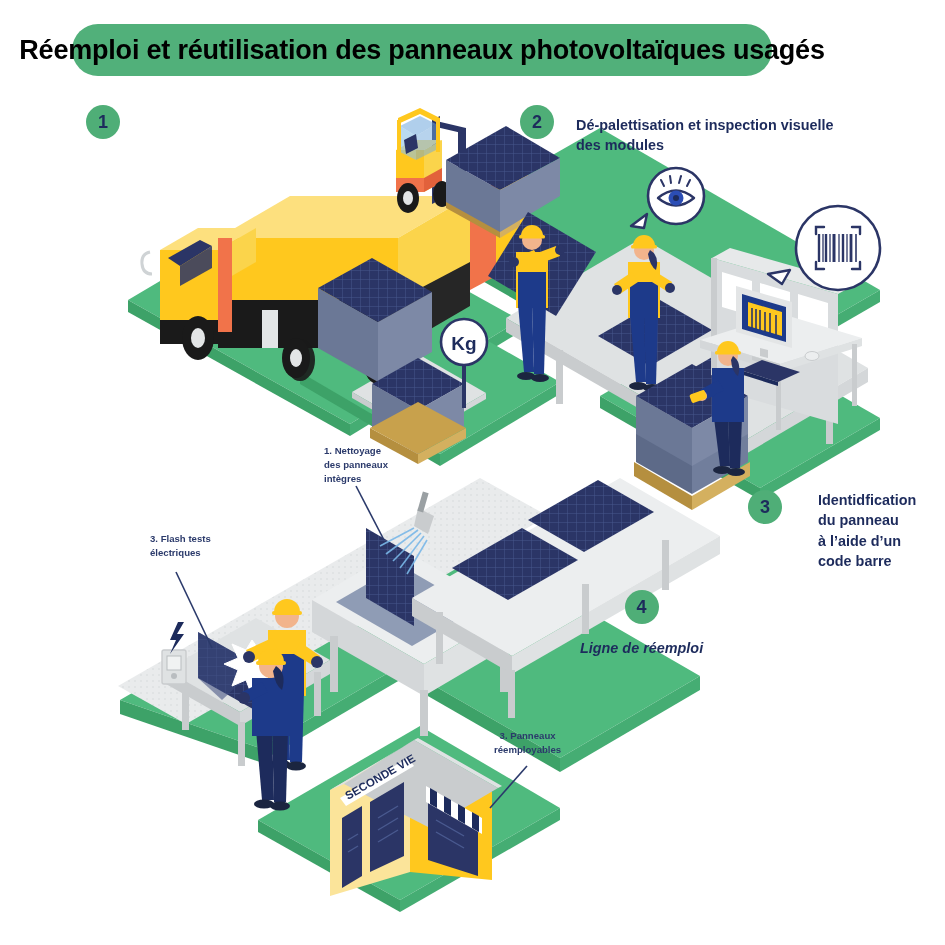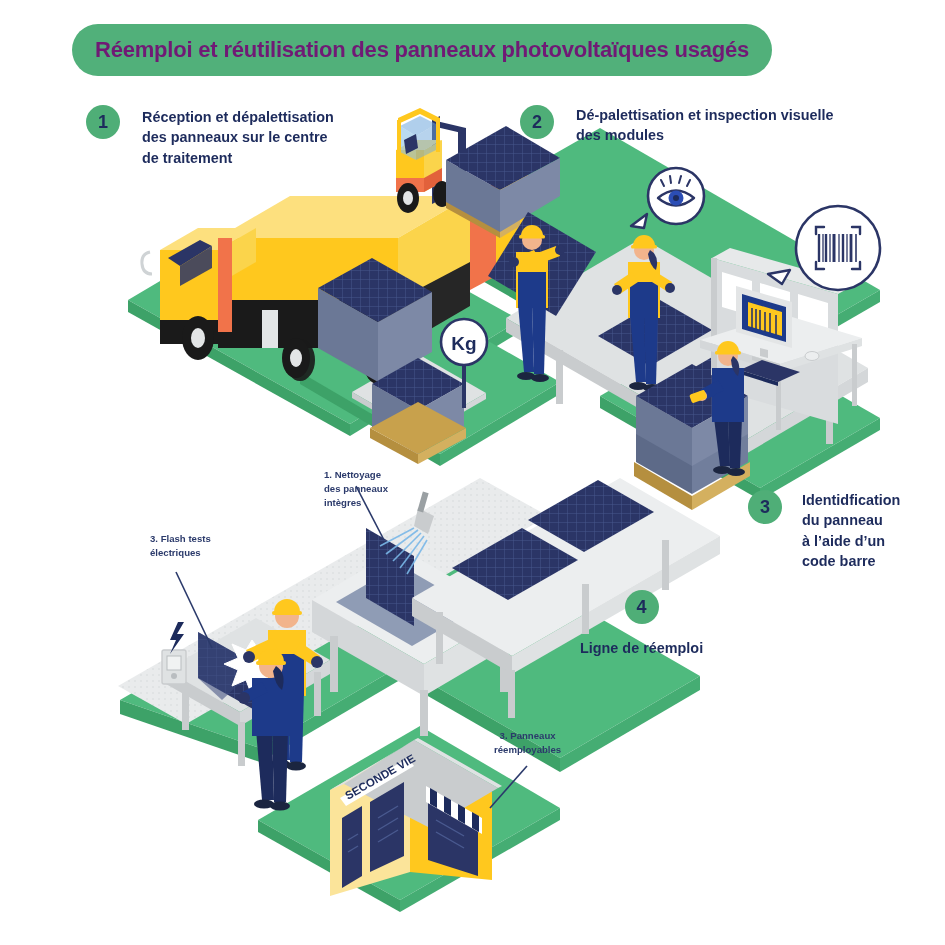--- a/index.html
+++ b/index.html
@@ -36,22 +36,22 @@
     height: 52px;
     background: #51b07a;
     border-radius: 26px;
     display: flex;
     align-items: center;
     justify-content: center;
     box-sizing: border-box;
     padding: 0 26px;
   }
   .title-banner .title-text {
-    color: #701a75;
-    font-size: 22px;
+    color: #000000;
+    font-size: 27px;
     font-weight: bold;
     letter-spacing: -0.2px;
     white-space: nowrap;
   }
 
   
   .step {
     position: absolute;
     display: flex;
     align-items: flex-start;
@@ -74,38 +74,38 @@
     font-size: 14.4px;
     font-weight: bold;
     line-height: 1.42;
     white-space: pre-line;
   }
 
   #step1 { left: 86px; top: 105px; }
   #step1 .step-label { margin-left: 22px; margin-top: 2px; }
 
   #step2 { left: 520px; top: 105px; }
-  #step2 .step-label { margin-left: 22px; margin-top: 0; }
+  #step2 .step-label { margin-left: 22px; margin-top: 10px; }
 
   #step3 { left: 748px; top: 490px; }
-  #step3 .step-label { margin-left: 20px; margin-top: 0px; }
+  #step3 .step-label { margin-left: 36px; margin-top: 0px; }
 
   #step4 { left: 580px; top: 590px; flex-direction: column; align-items: center; }
-  #step4 .step-label { margin-top: 14px; text-align: center; }
+  #step4 .step-label { margin-top: 14px; text-align: center; font-style: italic; }
 
   
   .callout {
     position: absolute;
     color: #2b3a6b;
     font-size: 9.6px;
     font-weight: bold;
     line-height: 1.45;
     white-space: pre-line;
   }
-  #callout1 { left: 324px; top: 468px; }
+  #callout1 { left: 324px; top: 444px; }
   #callout2 { left: 150px; top: 532px; }
   #callout3 { left: 494px; top: 729px; text-align: center; }
 </style>
 </head>
 <body>
 
 <div id="stage">
 
   <svg id="scene" viewBox="0 0 945 945" xmlns="http://www.w3.org/2000/svg">
     <defs>
@@ -565,23 +565,20 @@
       <line x1="527" y1="766" x2="490" y2="808"></line>
     </g>
   </svg>
 
   <div class="title-banner">
     <span class="title-text">Réemploi et réutilisation des panneaux photovoltaïques usagés</span>
   </div>
 
   <div class="step" id="step1">
     <div class="step-badge">1</div>
-    <div class="step-label">Réception et dépalettisation
-des panneaux sur le centre
-de traitement</div>
   </div>
 
   <div class="step" id="step2">
     <div class="step-badge">2</div>
     <div class="step-label">Dé-palettisation et inspection visuelle
 des modules</div>
   </div>
 
   <div class="step" id="step3">
     <div class="step-badge">3</div>

